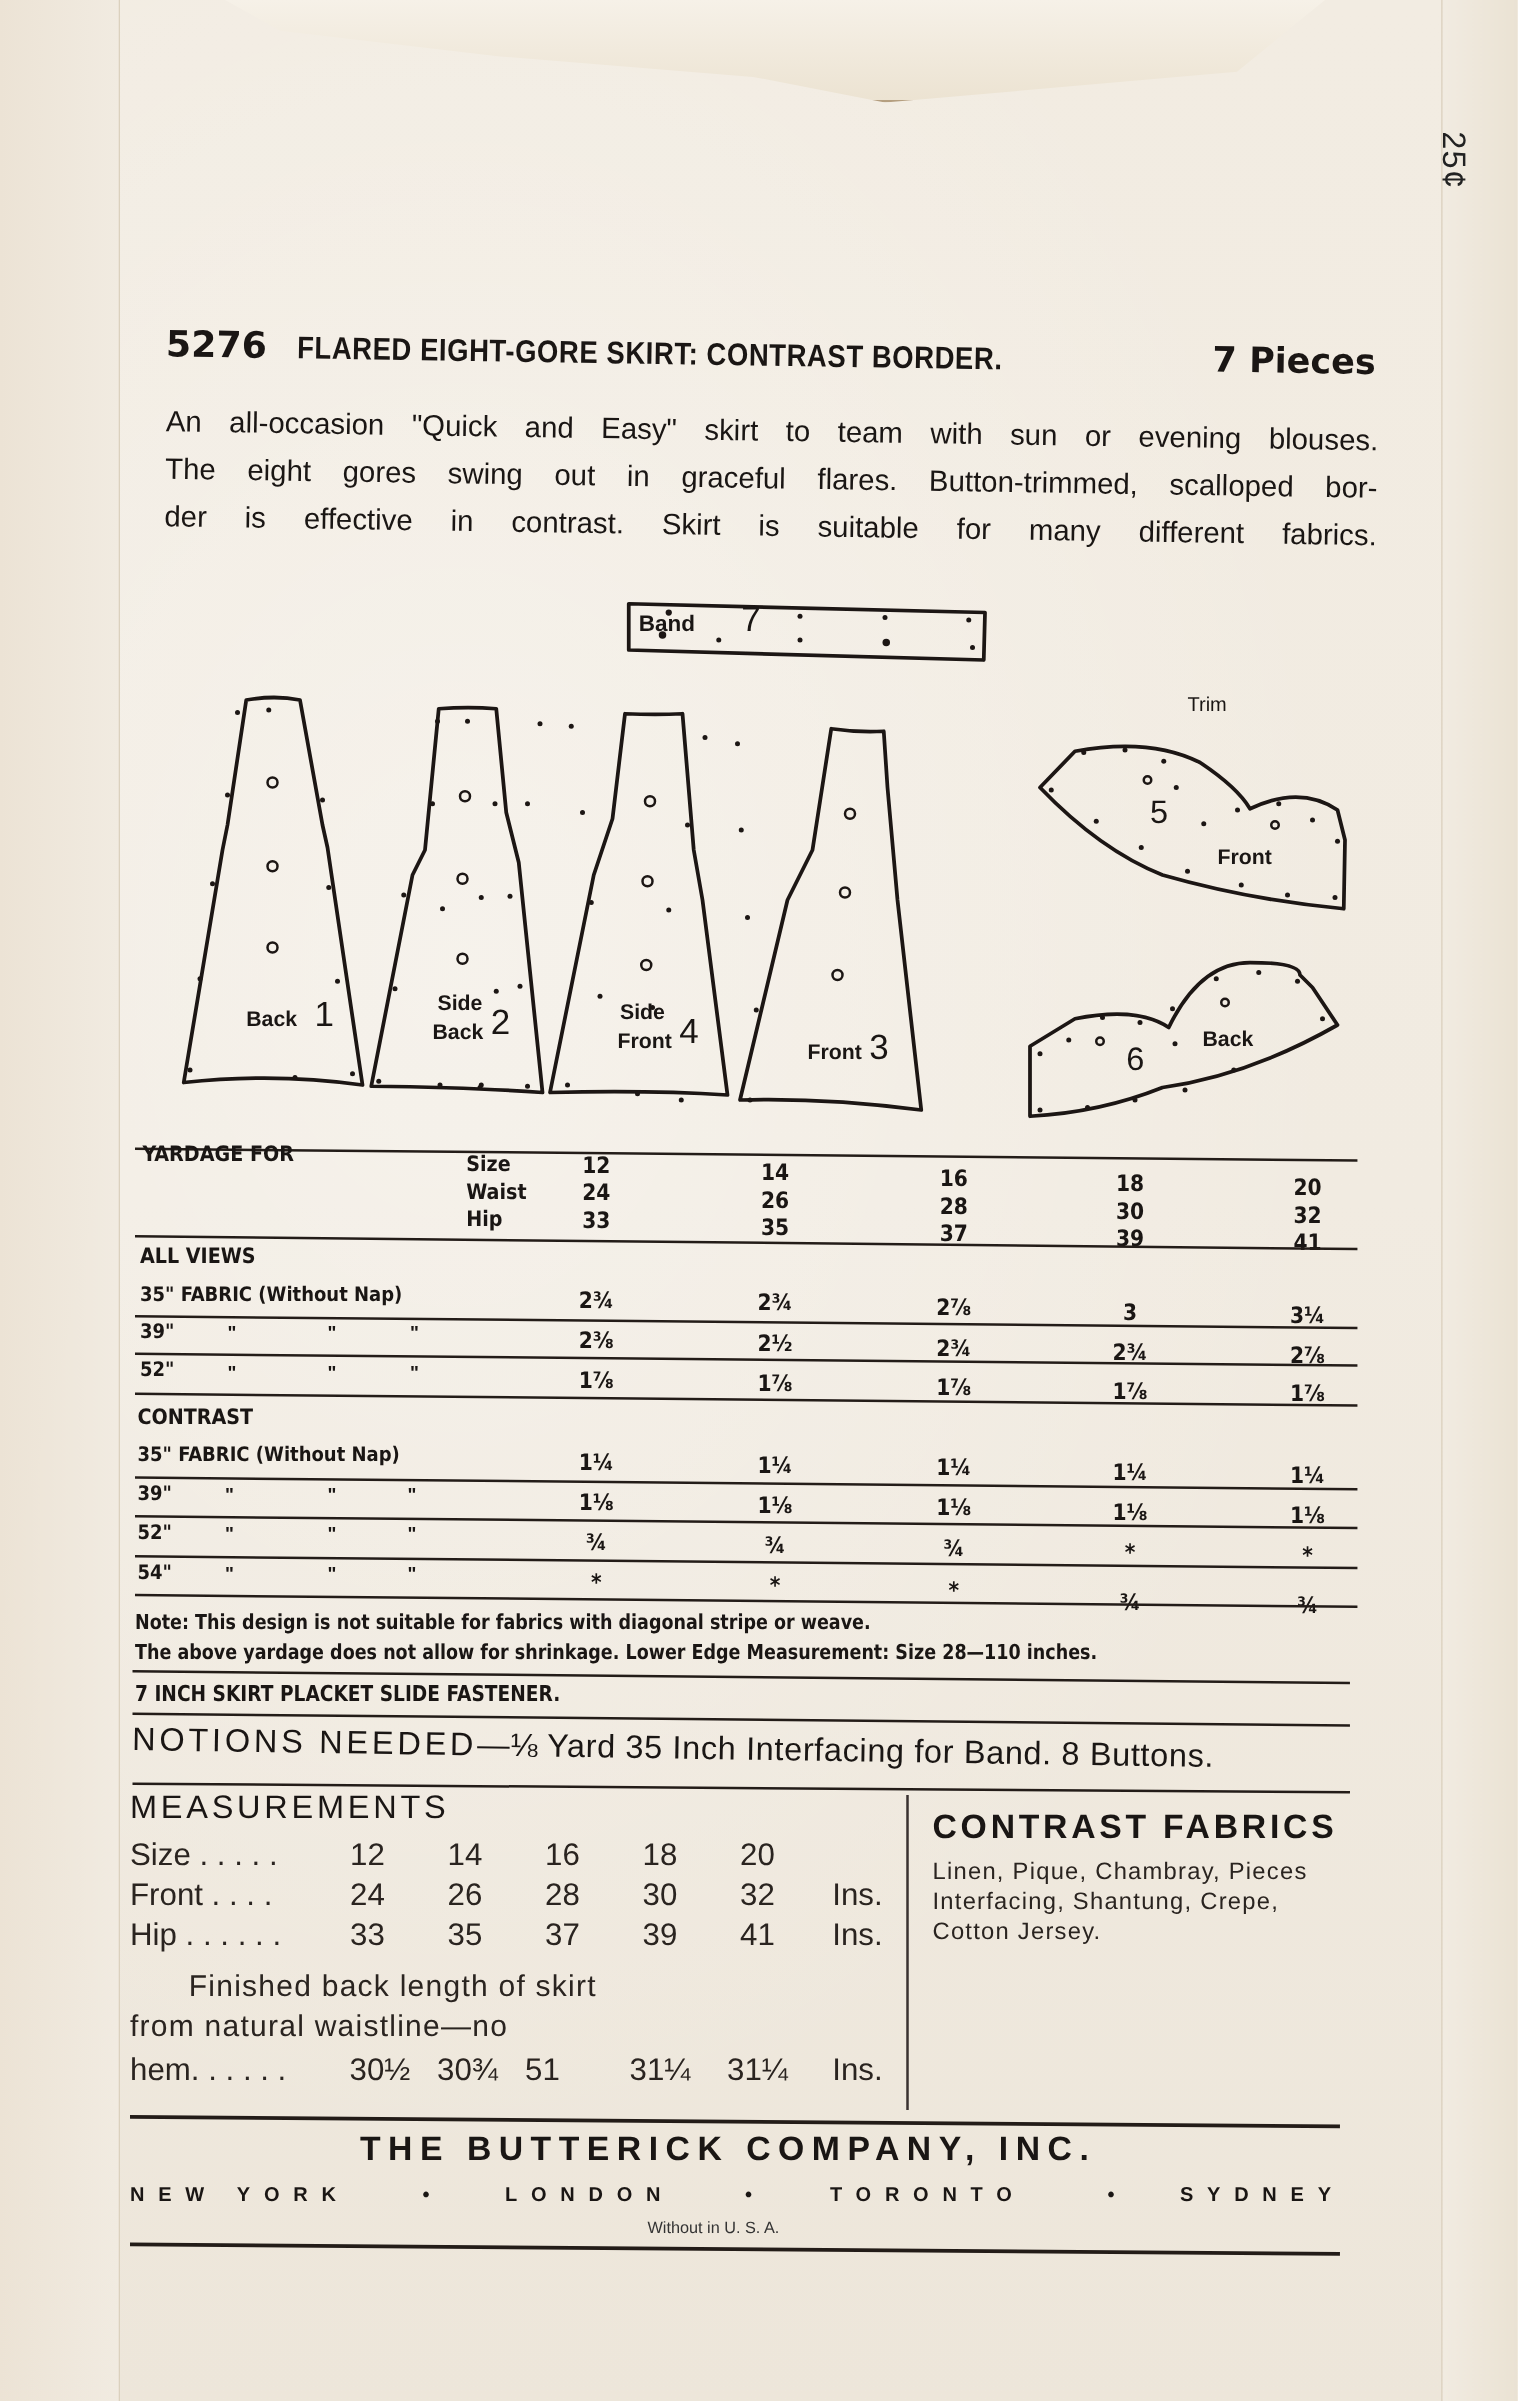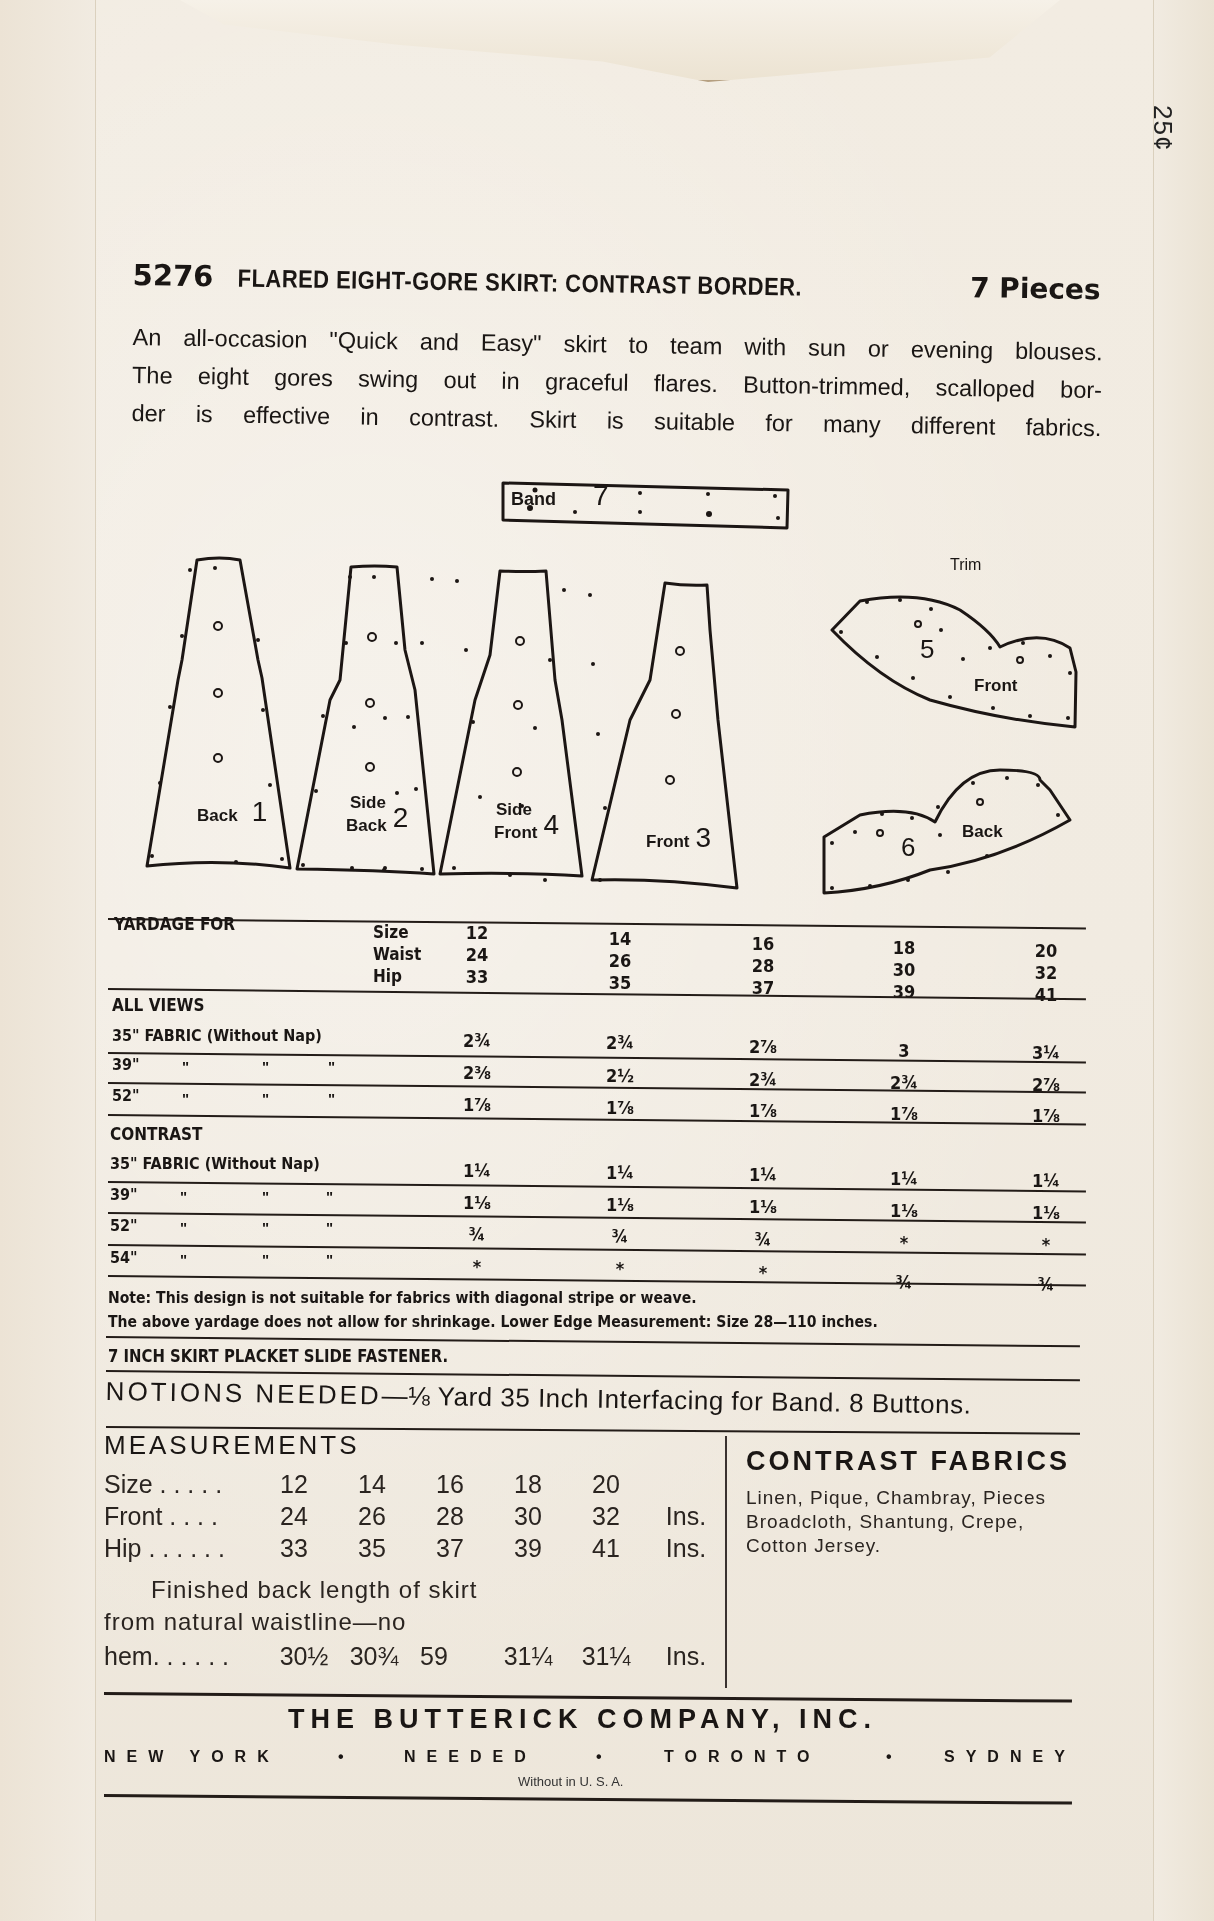--- a/index.html
+++ b/index.html
@@ -393,40 +393,40 @@
   <span class="v" style="left:552px;">Ins.</span>
 </div>
 
 <div class="meas-text" style="top:1576px;margin-left:47px;">Finished back length of skirt</div>
 <div class="meas-text" style="top:1608px;">from natural waistline—no</div>
 
 <div class="meas-row" style="top:1642px;width:620px;">
   <span class="lbl">hem. . . . . .</span>
   <span class="v" style="left:170px;">30½</span>
   <span class="v" style="left:240px;">30¾</span>
-  <span class="v" style="left:300px;">59</span>
+  <span class="v" style="left:300px;">51</span>
   <span class="v" style="left:394px;">31¼</span>
   <span class="v" style="left:472px;">31¼</span>
   <span class="v" style="left:552px;">Ins.</span>
 </div>
 
 <div class="vdivider"></div>
 
 <div class="fab-title">CONTRAST FABRICS</div>
 <div class="fab-body">
   <span>Linen, Pique, Chambray, Pieces</span>
-  <span>Broadcloth, Shantung, Crepe,</span>
+  <span>Interfacing, Shantung, Crepe,</span>
   <span>Cotton Jersey.</span>
 </div>
 
 <div class="rule" style="left:104px;top:1692px;width:968px;transform:rotate(0.45deg);border-top-width:3px;"></div>
 <div class="company">THE BUTTERICK COMPANY, INC.</div>
 <div class="cities">
   <span style="left:0;">NEW YORK</span>
   <span style="left:234px;">•</span>
-  <span style="left:300px;">NEEDED</span>
+  <span style="left:300px;">LONDON</span>
   <span style="left:492px;">•</span>
   <span style="left:560px;">TORONTO</span>
   <span style="left:782px;">•</span>
   <span style="left:840px;">SYDNEY</span>
 </div>
 <div class="printed">Without in U. S. A.</div>
 <div class="rule" style="left:104px;top:1794px;width:968px;transform:rotate(0.45deg);border-top-width:3px;"></div>
 
 </body></html>

